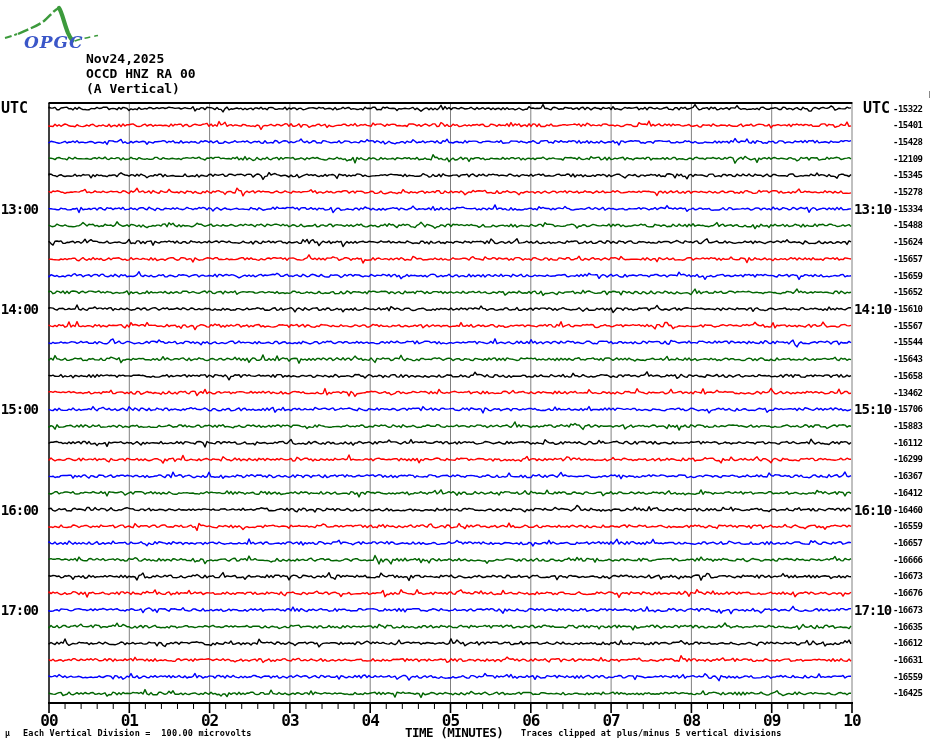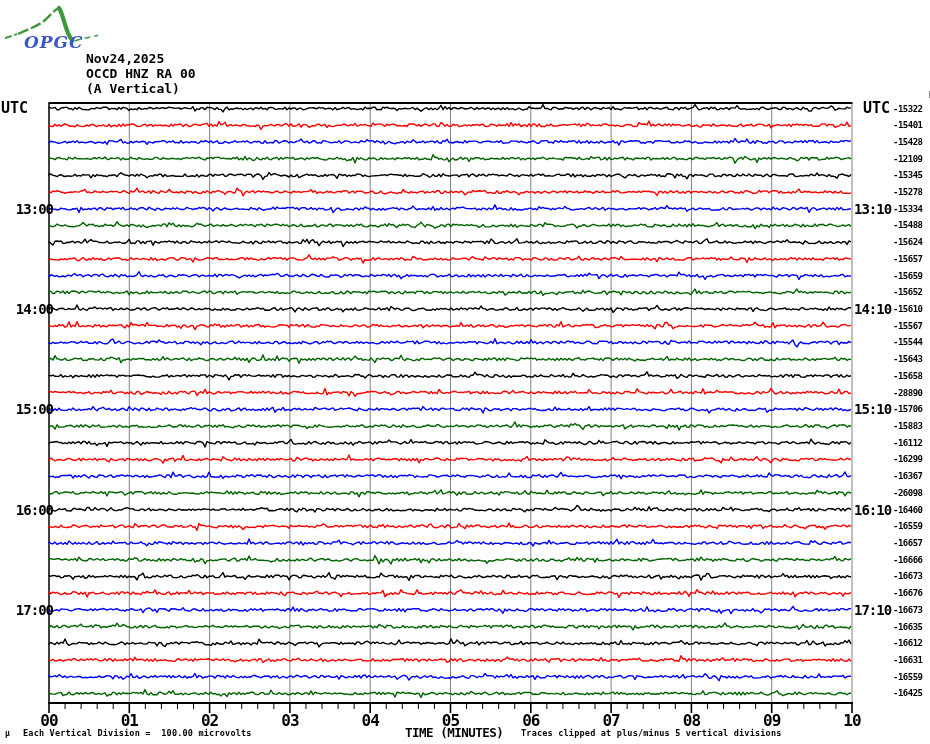--- a/index.html
+++ b/index.html
@@ -2,21 +2,21 @@
 <html><head>
 <meta charset="utf-8">
 <style>
   html,body{margin:0;padding:0;background:#fff;}
   #app{position:relative;width:930px;height:744px;background:#fff;overflow:hidden;
        font-family:"DejaVu Sans Mono",monospace;color:#000;}
   .hdr{position:absolute;left:50px;font-weight:bold;font-size:13px;line-height:15px;white-space:pre;margin-left:36px;}
   .axis-title{position:absolute;font-weight:bold;font-size:15px;}
   .dc-hdr{position:absolute;left:929px;top:91px;font-weight:bold;font-size:8px;}
   .hour-label{position:absolute;font-weight:bold;font-size:14px;letter-spacing:-1px;height:14px;line-height:14px;}
-  .hour-left{left:0;width:53px;text-align:right;}
+  .hour-left{left:0;width:38px;text-align:right;}
   .hour-right{left:854px;width:80px;text-align:left;}
   .dc-val{position:absolute;left:893px;font-weight:bold;font-size:9px;height:10px;line-height:10px;letter-spacing:-0.5px;white-space:pre;}
   .xtick{position:absolute;top:711px;width:44px;text-align:center;font-weight:bold;font-size:16px;letter-spacing:-1px;}
   .xtitle{position:absolute;left:405px;top:725px;font-weight:bold;font-size:12.5px;letter-spacing:-0.5px;}
   .fnote{position:absolute;top:728px;font-weight:bold;font-size:8.5px;white-space:pre;letter-spacing:0.2px;}
   .micro{position:absolute;left:5px;top:729px;font-size:8px;font-weight:bold;}
   #plot-svg{position:absolute;left:0;top:0;}
   #logo-text{font-family:"DejaVu Serif",serif;font-style:italic;font-weight:bold;}
 </style>
 </head>
@@ -164,27 +164,27 @@
       <div class="dc-val" style="top: 220.498px;">-15488</div>
       <div class="dc-val" style="top: 237.212px;">-15624</div>
       <div class="dc-val" style="top: 253.926px;">-15657</div>
       <div class="dc-val" style="top: 270.64px;">-15659</div>
       <div class="dc-val" style="top: 287.354px;">-15652</div>
       <div class="dc-val" style="top: 304.068px;">-15610</div>
       <div class="dc-val" style="top: 320.782px;">-15567</div>
       <div class="dc-val" style="top: 337.496px;">-15544</div>
       <div class="dc-val" style="top: 354.21px;">-15643</div>
       <div class="dc-val" style="top: 370.924px;">-15658</div>
-      <div class="dc-val" style="top: 387.638px;">-28890</div>
+      <div class="dc-val" style="top: 387.638px;">-13462</div>
       <div class="dc-val" style="top: 404.352px;">-15706</div>
       <div class="dc-val" style="top: 421.066px;">-15883</div>
       <div class="dc-val" style="top: 437.78px;">-16112</div>
       <div class="dc-val" style="top: 454.494px;">-16299</div>
       <div class="dc-val" style="top: 471.208px;">-16367</div>
-      <div class="dc-val" style="top: 487.922px;">-26098</div>
+      <div class="dc-val" style="top: 487.922px;">-16412</div>
       <div class="dc-val" style="top: 504.636px;">-16460</div>
       <div class="dc-val" style="top: 521.35px;">-16559</div>
       <div class="dc-val" style="top: 538.064px;">-16657</div>
       <div class="dc-val" style="top: 554.778px;">-16666</div>
       <div class="dc-val" style="top: 571.492px;">-16673</div>
       <div class="dc-val" style="top: 588.206px;">-16676</div>
       <div class="dc-val" style="top: 604.92px;">-16673</div>
       <div class="dc-val" style="top: 621.634px;">-16635</div>
       <div class="dc-val" style="top: 638.348px;">-16612</div>
       <div class="dc-val" style="top: 655.062px;">-16631</div>

